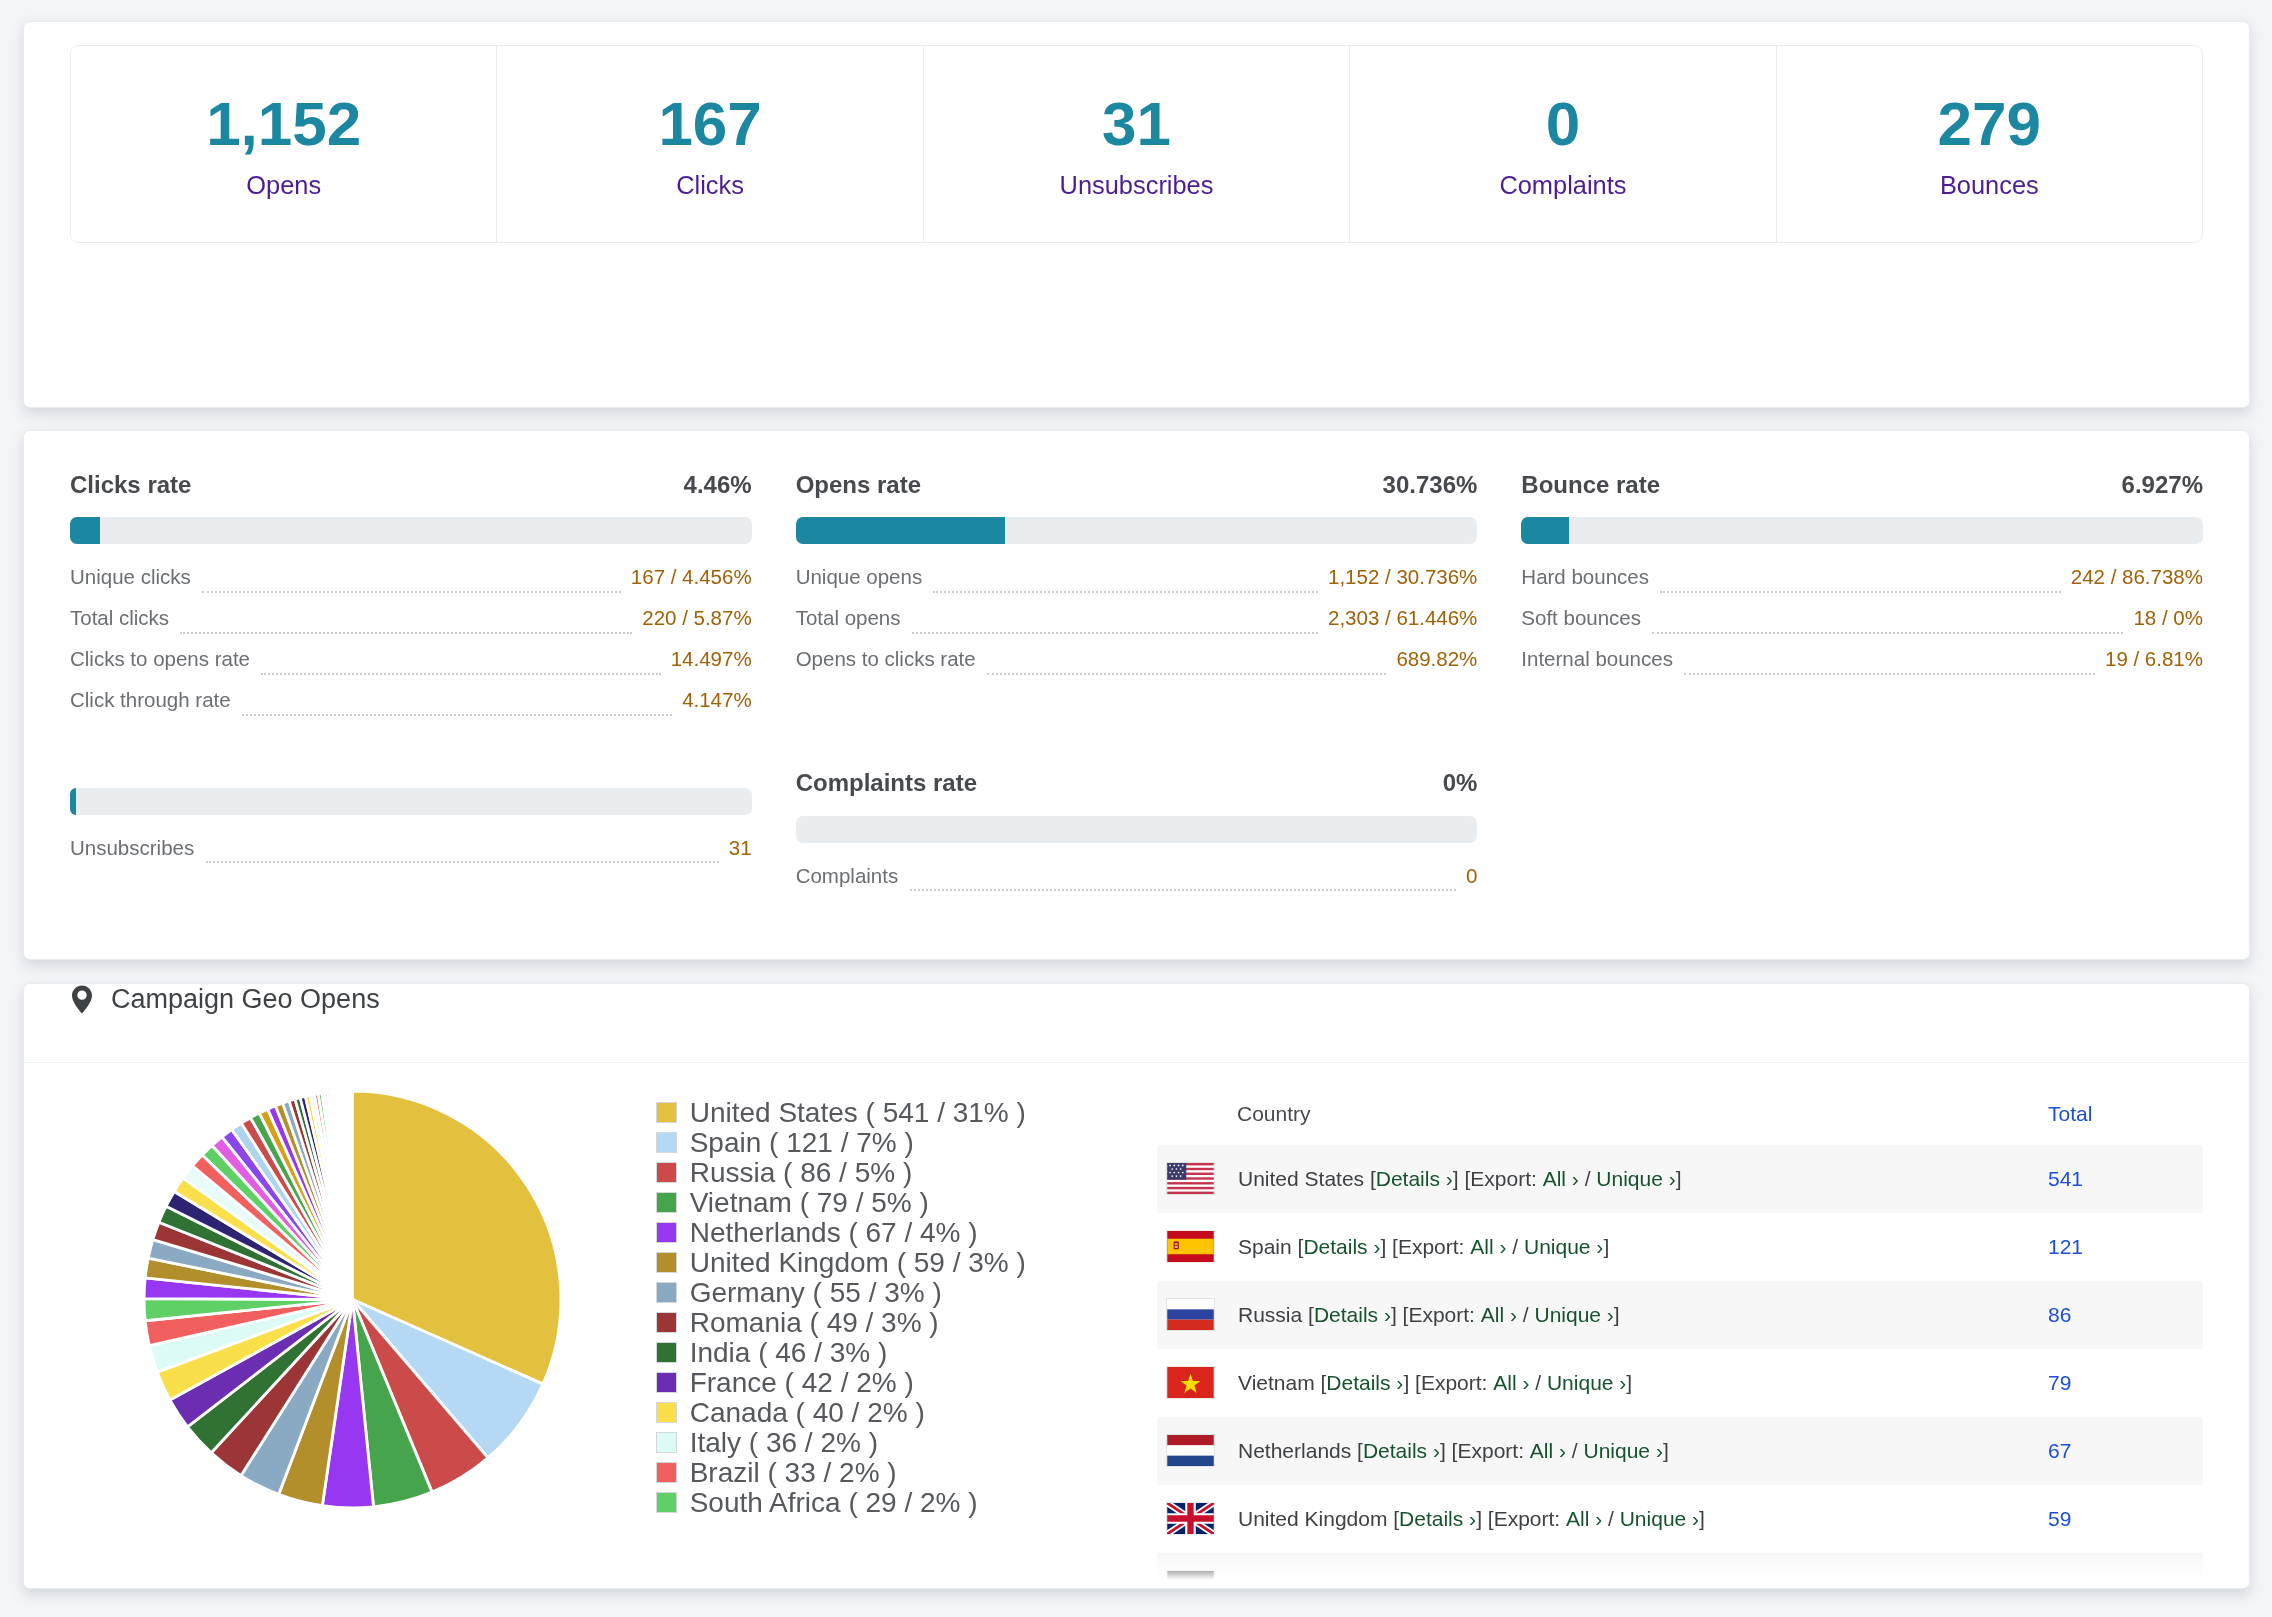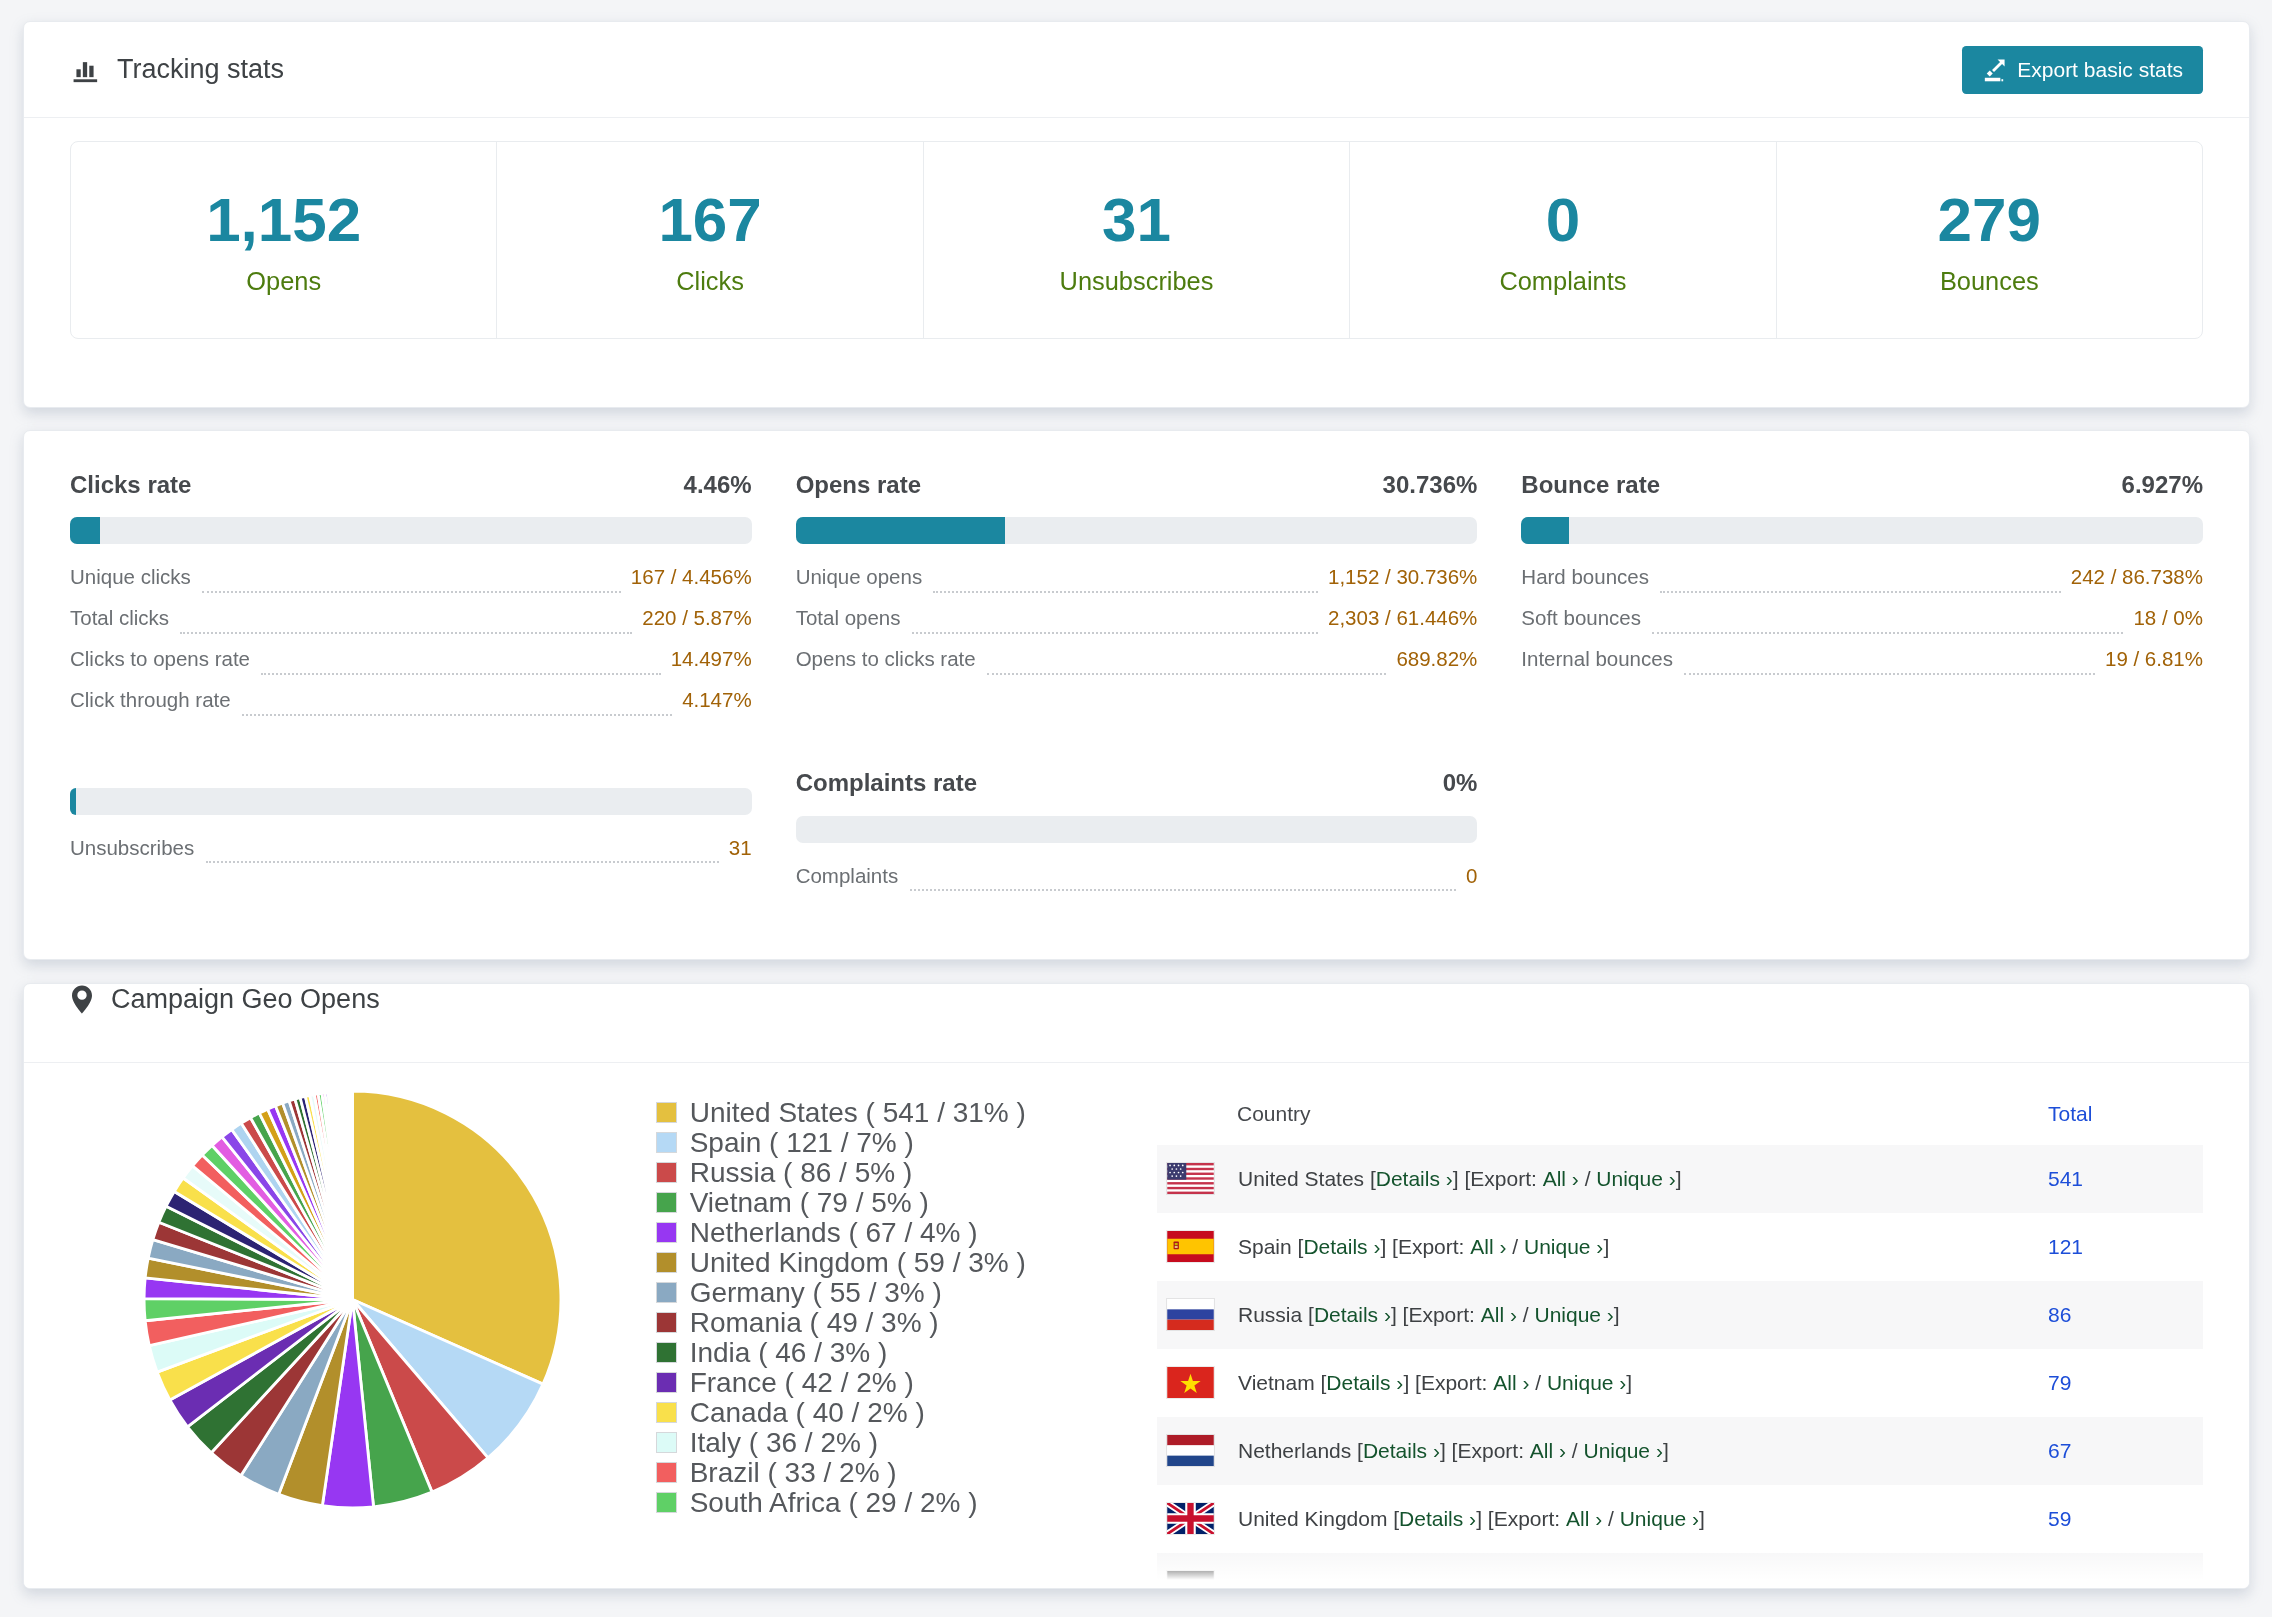--- a/index.html
+++ b/index.html
@@ -25,21 +25,21 @@
   .export-btn{
     margin-left:auto;display:flex;align-items:center;gap:11.3px;
     background:#1b87a0;color:#fff;border:none;border-radius:4.2px;
     height:48px;padding:0 20px;font-size:21px;cursor:pointer;
     font-family:"Liberation Sans",sans-serif;
   }
   .stats-row{display:flex;margin:23px 46px 0;border:1.4px solid #e9ecef;border-radius:8px;height:196px;background:#fff;}
   .stat-cell{flex:1;display:flex;flex-direction:column;align-items:center;justify-content:center;gap:11.3px;border-right:1.4px solid #e9ecef;}
   .stat-cell:last-child{border-right:none;}
   .stat-value{font-size:62px;font-weight:bold;color:#1b87a0;}
-  .stat-label{font-size:25.4px;color:#4d7c0f;}
+  .stat-label{font-size:25.4px;color:#4c1d95;}
   
   .card-rates{height:530px;padding:40px 46px 0;margin-bottom:22.6px;}
   .rates-grid{display:grid;grid-template-columns:repeat(3,1fr);column-gap:44px;row-gap:40px;}
   .rate-head{display:flex;justify-content:space-between;align-items:baseline;font-size:24px;font-weight:bold;color:#46494d;}
   .rate-bar{margin-top:18.4px;height:27px;background:#eaedf0;border-radius:7px;position:relative;}
   .rate-fill{height:100%;background:#1b87a0;border-radius:7px 0 0 7px;min-width:5.6px;}
   .rate-rows{margin-top:21px;}
   .rate-row{display:flex;height:41px;font-size:20.5px;color:#6b6f73;box-sizing:border-box;padding-bottom:7px;}
   .rate-row .leader{flex:1;border-bottom:2.1px dotted #c8cbcf;margin:0 10px 6.4px 11.3px;}
   .rr-value{color:#a16207;white-space:nowrap;}
@@ -66,44 +66,20 @@
   .table-fade{position:absolute;left:0;right:0;bottom:0;height:37px;
     background:linear-gradient(180deg,rgba(255,255,255,0),#fff 78%);pointer-events:none;}
   .icon{flex:none;display:block;}
 </style>
 </head>
 <body>
 
 <div class="page">
 
   <section class="card card-tracking">
-    <div class="ct-header">
-      <div class="card-title">
-        <svg class="icon" width="30" height="30" viewBox="0 0 42 42">
-          <g fill="#3e4245">
-            <rect x="5" y="34" width="33" height="4"></rect>
-            <rect x="9" y="20" width="6" height="11"></rect>
-            <rect x="18" y="10" width="6" height="21"></rect>
-            <rect x="27" y="15" width="6" height="16"></rect>
-          </g>
-        </svg>
-        <span>Tracking stats</span>
-      </div>
-      <button class="export-btn">
-        <svg class="icon" width="24" height="24" viewBox="0 0 34 34">
-          <g fill="#ffffff">
-            <path d="M22 2h10v10l-3.6-3.6L17 19.8 14.2 17 25.6 5.6z"></path>
-            <rect x="8" y="19" width="6" height="6" transform="rotate(45 11 22)"></rect>
-            <path d="M4 28h22v5H4z"></path>
-            <rect x="27.5" y="30" width="2.5" height="3"></rect>
-          </g>
-        </svg>
-        <span>Export basic stats</span>
-      </button>
-    </div>
     <div class="stats-row" id="statsRow">
         <div class="stat-cell">
           <div class="stat-value">1,152</div>
           <div class="stat-label">Opens</div>
         </div>
         <div class="stat-cell">
           <div class="stat-value">167</div>
           <div class="stat-label">Clicks</div>
         </div>
         <div class="stat-cell">

